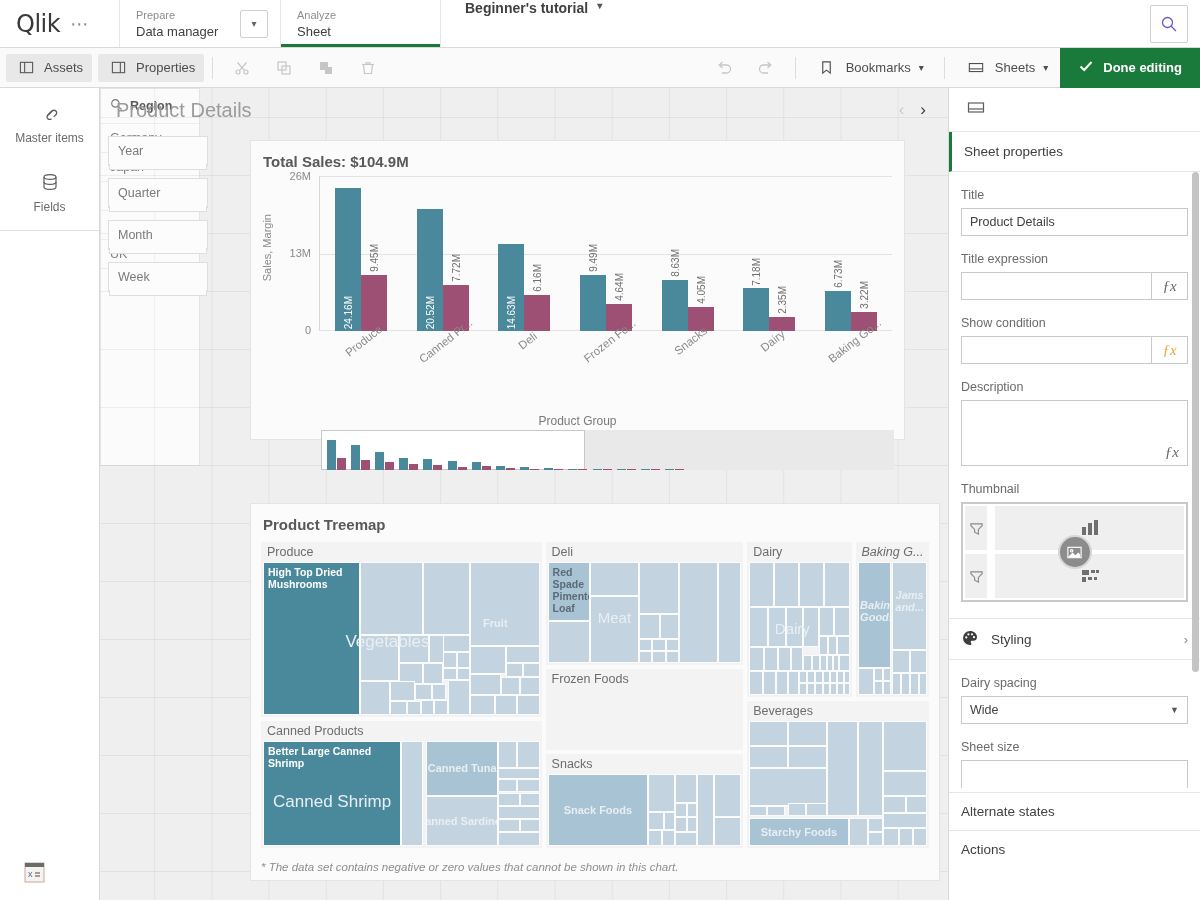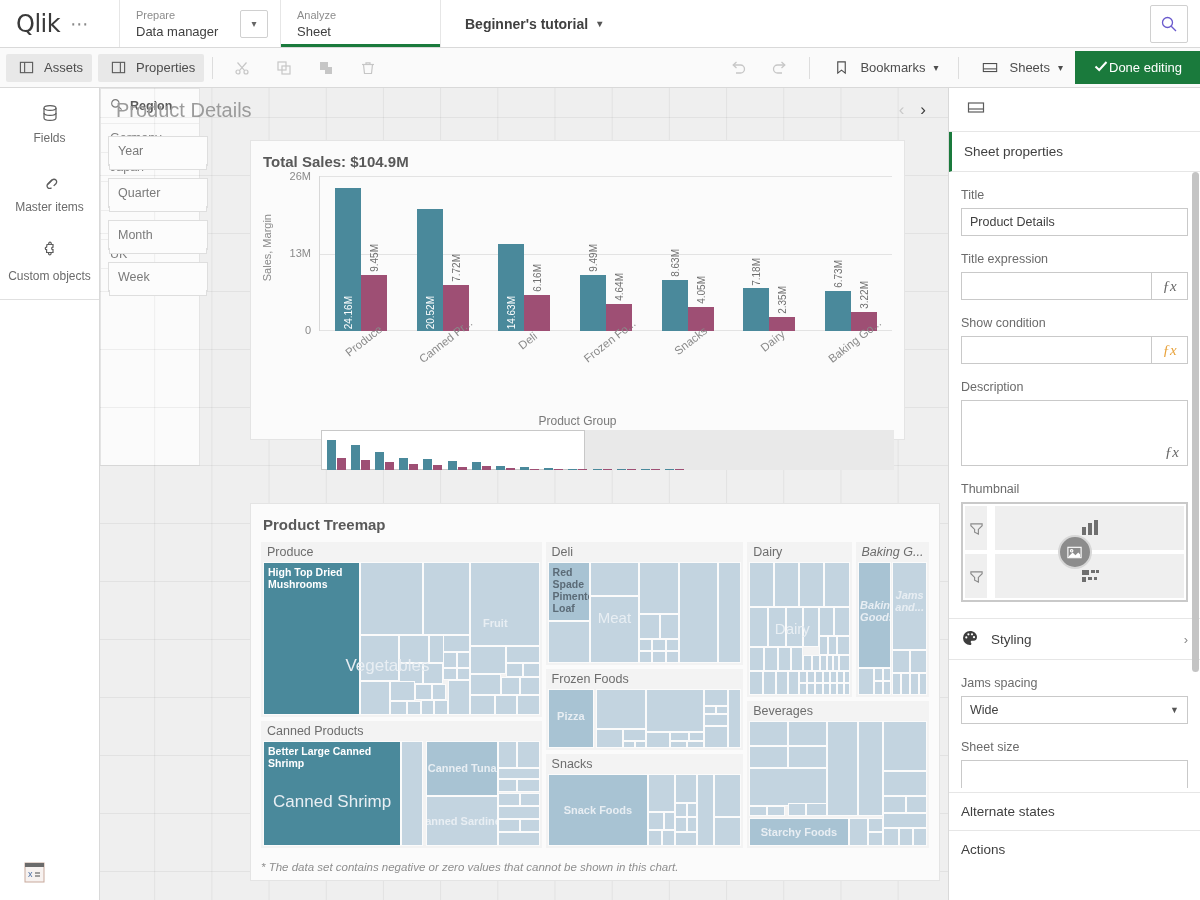--- a/index.html
+++ b/index.html
@@ -29,21 +29,21 @@
               min-width:120px; }
   .navgroup .small { font-size:11px; color:#8c8c8c; line-height:15px; }
   .navgroup .big { font-size:13px; color:#404040; line-height:17px; }
   .navgroup.active::after { content:""; position:absolute; left:0; right:0; bottom:0;
                             height:3px; background:#1a7a3c; }
   .prepare-wrap { display:flex; align-items:center; border-right:1px solid #e6e6e6; }
   .prepare-wrap .navgroup { border-right:none; }
   .chev-box { width:28px; height:28px; border:1px solid #d0d0d0; border-radius:2px;
               display:flex; align-items:center; justify-content:center; margin-right:12px;
               color:#666; font-size:10px; background:#fff; }
-  .appname { display:flex; align-items:center; gap:9px; padding:0 24px;
+  .appname { display:flex; align-items:flex-start; gap:9px; padding:0 24px;
              font-size:14px; color:#404040; font-weight:bold; }
   .appname .cv { font-size:10px; color:#555; }
   .topnav-spacer { flex:1; }
   .search-btn { width:38px; height:38px; border:1px solid #d0d0d0; border-radius:2px;
                 display:flex; align-items:center; justify-content:center;
                 align-self:center; margin-right:12px; color:#6a5acd; }
 
   
   .toolbar { height:40px; width:1200px; background:#fafafa;
              border-bottom:1px solid #d9d9d9; display:flex; align-items:center; }
@@ -52,22 +52,22 @@
   .tb-btn.pressed { background:#e8e8e8; }
   .tb-sep { width:1px; height:22px; background:#ddd; margin:0 8px; }
   .tb-icon { display:flex; align-items:center; justify-content:center; width:22px; height:22px;
              color:#b3b3b3; }
   .tb-icon.disabled { color:#c6c6c6; }
   .tb-spacer { flex:1; }
   .tb-right { display:flex; align-items:center; height:40px; }
   .tb-drop { display:flex; align-items:center; gap:8px; padding:0 12px; height:40px;
              color:#4d4d4d; }
   .tb-drop .cv { font-size:10px; }
-  .done-btn { display:flex; align-items:center; background:#1a7a3c; color:#fff;
-              height:33px; padding:0 18px; font-weight:normal; font-size:13px; }
+  .done-btn { display:flex; align-items:center; gap:9px; background:#1a7a3c; color:#fff;
+              height:40px; padding:0 18px; font-weight:bold; font-size:13px; }
 
   
   .stage { display:flex; width:1200px; height:812px; }
 
   
   .rail { width:100px; background:#fff; border-right:1px solid #d9d9d9;
           display:flex; flex-direction:column; position:relative; }
   .rail-item { display:flex; flex-direction:column; align-items:center; gap:7px;
                padding:14px 4px 12px; color:#6b6b6b; font-size:12px; text-align:center; }
   .rail-icon { width:22px; height:22px; display:flex; align-items:center; justify-content:center;
@@ -350,44 +350,36 @@
       <span>Done editing</span>
     </div>
   </div>
 </div>
 
 <div class="stage">
 
   <div class="rail">
     <div class="rail-item">
       <span class="rail-icon">
+        <svg width="20" height="20" viewBox="0 0 20 20" fill="none" stroke="#5c5c5c" stroke-width="1.3">
+          <path d="M8 12.2l4.2-4.2a2.6 2.6 0 0 1 3.7 3.7l-2.2 2.2"></path>
+          <path d="M12 7.8L7.8 12a2.6 2.6 0 0 0 3.7 3.7"></path>
+        </svg>
+      </span>
+      <span>Master items</span>
+    </div>
+    <div class="rail-item">
+      <span class="rail-icon">
         <svg width="20" height="20" viewBox="0 0 20 20" fill="none" stroke="#5c5c5c" stroke-width="1.2">
           <ellipse cx="10" cy="5" rx="6" ry="2.4"></ellipse>
           <path d="M4 5v10c0 1.3 2.7 2.4 6 2.4s6-1.1 6-2.4V5"></path>
           <path d="M4 10c0 1.3 2.7 2.4 6 2.4s6-1.1 6-2.4"></path>
         </svg>
       </span>
       <span>Fields</span>
-    </div>
-    <div class="rail-item">
-      <span class="rail-icon">
-        <svg width="20" height="20" viewBox="0 0 20 20" fill="none" stroke="#5c5c5c" stroke-width="1.3">
-          <path d="M8 12.2l4.2-4.2a2.6 2.6 0 0 1 3.7 3.7l-2.2 2.2"></path>
-          <path d="M12 7.8L7.8 12a2.6 2.6 0 0 0 3.7 3.7"></path>
-        </svg>
-      </span>
-      <span>Master items</span>
-    </div>
-    <div class="rail-item">
-      <span class="rail-icon">
-        <svg width="20" height="20" viewBox="0 0 20 20" fill="none" stroke="#5c5c5c" stroke-width="1.2">
-          <path d="M7 3.5h2.2a1.3 1.3 0 1 1 1.6 0H13v2.6a1.3 1.3 0 1 0 0 2.6v2.8h-2.4a1.3 1.3 0 1 1-1.6 0H6.6V8.7a1.3 1.3 0 1 1 0-2.6z"></path>
-        </svg>
-      </span>
-      <span>Custom objects</span>
     </div>
     <div class="rail-sep"></div>
     <div class="rail-bottom">
       <svg width="21" height="21" viewBox="0 0 21 21" fill="none">
         <rect x="1" y="1" width="19" height="19" fill="#f7f2f0" stroke="#c8a99c"></rect>
         <rect x="1" y="1" width="19" height="4" fill="#6b6b6b"></rect>
         <text x="4" y="15" font-size="9" fill="#4a6fa5" font-family="Liberation Sans, sans-serif">x</text>
         <line x1="11" y1="11" x2="16" y2="11" stroke="#5a5a5a" stroke-width="1.1"></line>
         <line x1="11" y1="14" x2="16" y2="14" stroke="#5a5a5a" stroke-width="1.1"></line>
       </svg>
@@ -651,21 +643,21 @@
               <div class="tile" style="left:75%;top:55%;width:13%;height:18%;"></div>
               <div class="tile" style="left:88%;top:55%;width:12%;height:11%;"></div>
               <div class="tile" style="left:88%;top:66%;width:6%;height:9%;"></div>
               <div class="tile" style="left:94%;top:66%;width:6%;height:9%;"></div>
               <div class="tile" style="left:75%;top:73%;width:11%;height:14%;"></div>
               <div class="tile" style="left:86%;top:75%;width:7%;height:12%;"></div>
               <div class="tile" style="left:93%;top:75%;width:7%;height:12%;"></div>
               <div class="tile" style="left:75%;top:87%;width:9%;height:13%;"></div>
               <div class="tile" style="left:84%;top:87%;width:8%;height:13%;"></div>
               <div class="tile" style="left:92%;top:87%;width:8%;height:13%;"></div>
-              <div class="tile-big" style="left:45%;top:52%;margin-top:24px;">Vegetables</div>
+              <div class="tile-big" style="left:45%;top:52%;">Vegetables</div>
               <div class="tile-med" style="left:84%;top:40%;">Fruit</div>
             </div>
           </div>
 
           <div class="tblock" style="flex:1;">
             <div class="tlabel">Canned Products</div>
             <div class="tiles">
               <div class="tile sel" style="left:0;top:0;width:50%;height:100%;">
                 <div class="tile-txt">Better Large Canned Shrimp</div>
                 <div class="tile-big" style="left:50%;top:58%;">Canned Shrimp</div>
@@ -713,42 +705,20 @@
               <div class="tile" style="left:47%;top:88%;width:7%;height:12%;"></div>
               <div class="tile" style="left:54%;top:88%;width:7%;height:12%;"></div>
               <div class="tile" style="left:61%;top:88%;width:7%;height:12%;"></div>
               <div class="tile" style="left:68%;top:0;width:20%;height:100%;"></div>
               <div class="tile" style="left:88%;top:0;width:12%;height:100%;"></div>
             </div>
           </div>
 
           <div class="tblock" style="flex:0.82;">
             <div class="tlabel">Frozen Foods</div>
-            <div class="tiles">
-              <div class="tile mid" style="left:0;top:0;width:24%;height:100%;">
-                <div class="tile-med" style="left:50%;top:45%;">Pizza</div>
-              </div>
-              <div class="tile" style="left:25%;top:0;width:26%;height:68%;"></div>
-              <div class="tile" style="left:25%;top:68%;width:14%;height:32%;"></div>
-              <div class="tile" style="left:39%;top:68%;width:12%;height:20%;"></div>
-              <div class="tile" style="left:39%;top:88%;width:6%;height:12%;"></div>
-              <div class="tile" style="left:45%;top:88%;width:6%;height:12%;"></div>
-              <div class="tile" style="left:51%;top:0;width:30%;height:72%;"></div>
-              <div class="tile" style="left:51%;top:72%;width:12%;height:28%;"></div>
-              <div class="tile" style="left:63%;top:72%;width:10%;height:16%;"></div>
-              <div class="tile" style="left:73%;top:72%;width:8%;height:16%;"></div>
-              <div class="tile" style="left:63%;top:88%;width:9%;height:12%;"></div>
-              <div class="tile" style="left:72%;top:88%;width:9%;height:12%;"></div>
-              <div class="tile" style="left:81%;top:0;width:12%;height:28%;"></div>
-              <div class="tile" style="left:81%;top:28%;width:6%;height:14%;"></div>
-              <div class="tile" style="left:87%;top:28%;width:6%;height:14%;"></div>
-              <div class="tile" style="left:81%;top:42%;width:12%;height:20%;"></div>
-              <div class="tile" style="left:81%;top:62%;width:12%;height:38%;"></div>
-              <div class="tile" style="left:93%;top:0;width:7%;height:100%;"></div>
-            </div>
           </div>
 
           <div class="tblock" style="flex:0.95;">
             <div class="tlabel">Snacks</div>
             <div class="tiles">
               <div class="tile mid" style="left:0;top:0;width:52%;height:100%;">
                 <div class="tile-med" style="left:50%;top:50%;">Snack Foods</div>
               </div>
               <div class="tile" style="left:52%;top:0;width:14%;height:52%;"></div>
               <div class="tile" style="left:52%;top:52%;width:8%;height:26%;"></div>
@@ -964,21 +934,21 @@
             <circle cx="5.3" cy="8.4" r="1.1" fill="#fff"></circle>
               <circle cx="7.4" cy="5.3" r="1.1" fill="#fff"></circle>
             <circle cx="11" cy="5.3" r="1.1" fill="#fff"></circle>
               <circle cx="13" cy="8.2" r="1.1" fill="#fff"></circle>
           </svg>
         </span>
         <span>Styling</span>
         <span class="chev">›</span>
       </div>
 
-      <div class="p-label">Jams spacing</div>
+      <div class="p-label">Dairy spacing</div>
       <div class="p-select">
         <span>Wide</span>
         <span class="caret">▼</span>
       </div>
 
       <div class="p-label">Sheet size</div>
       <div class="p-select" style="border-bottom:none;"></div>
 
       <div class="p-listrow" style="margin-top:4px;">
         <span>Alternate states</span>

